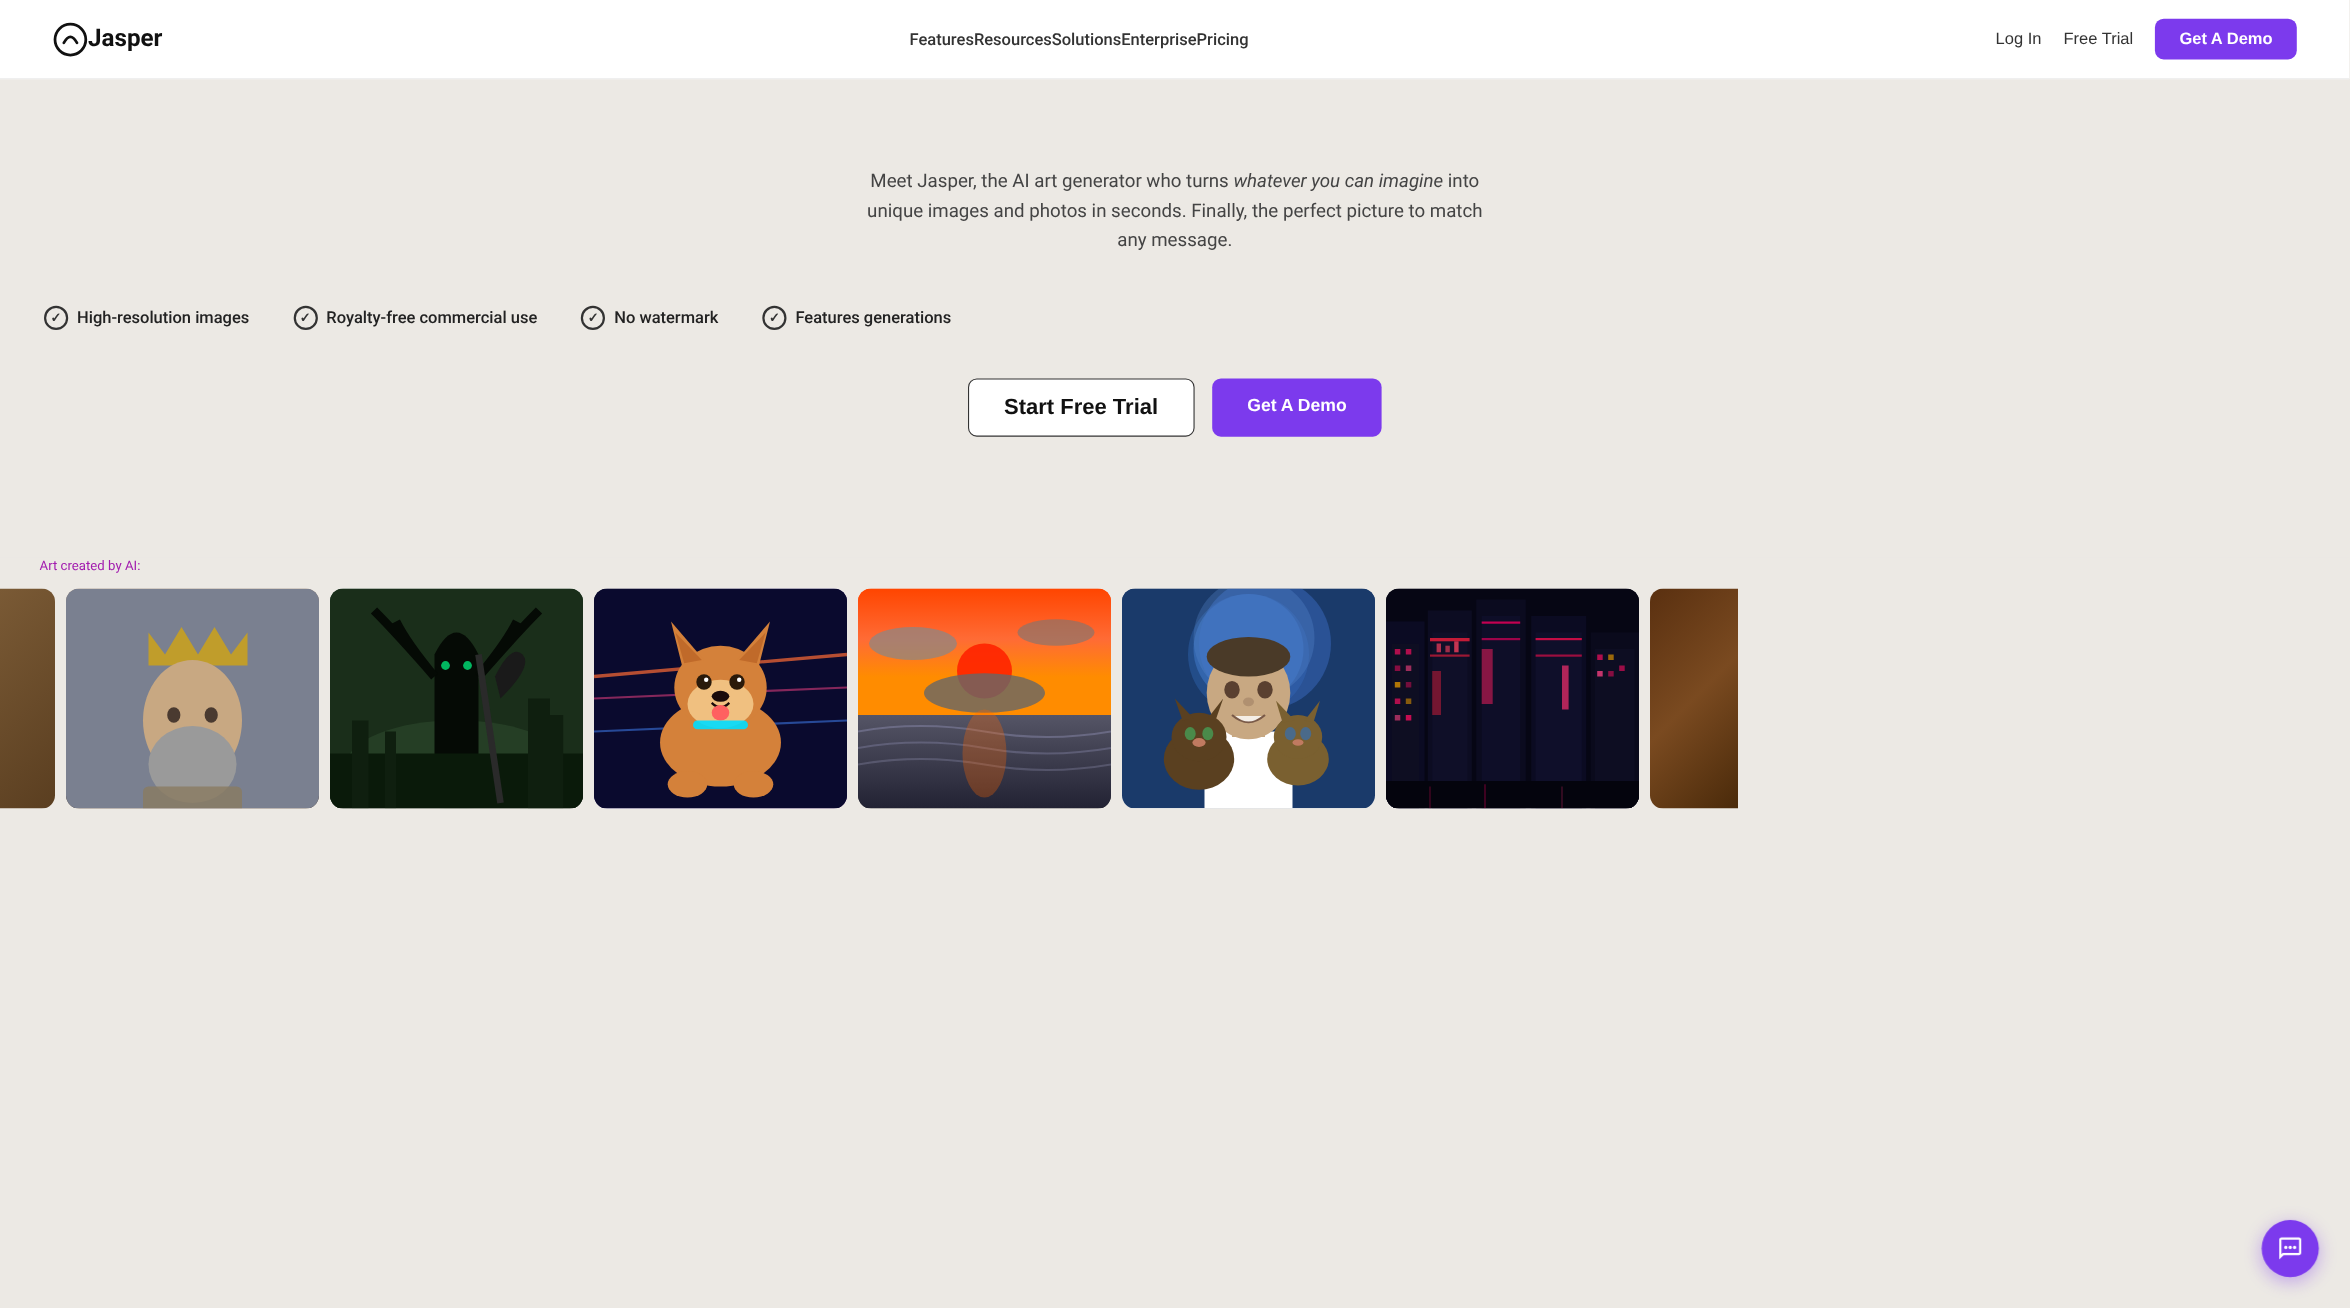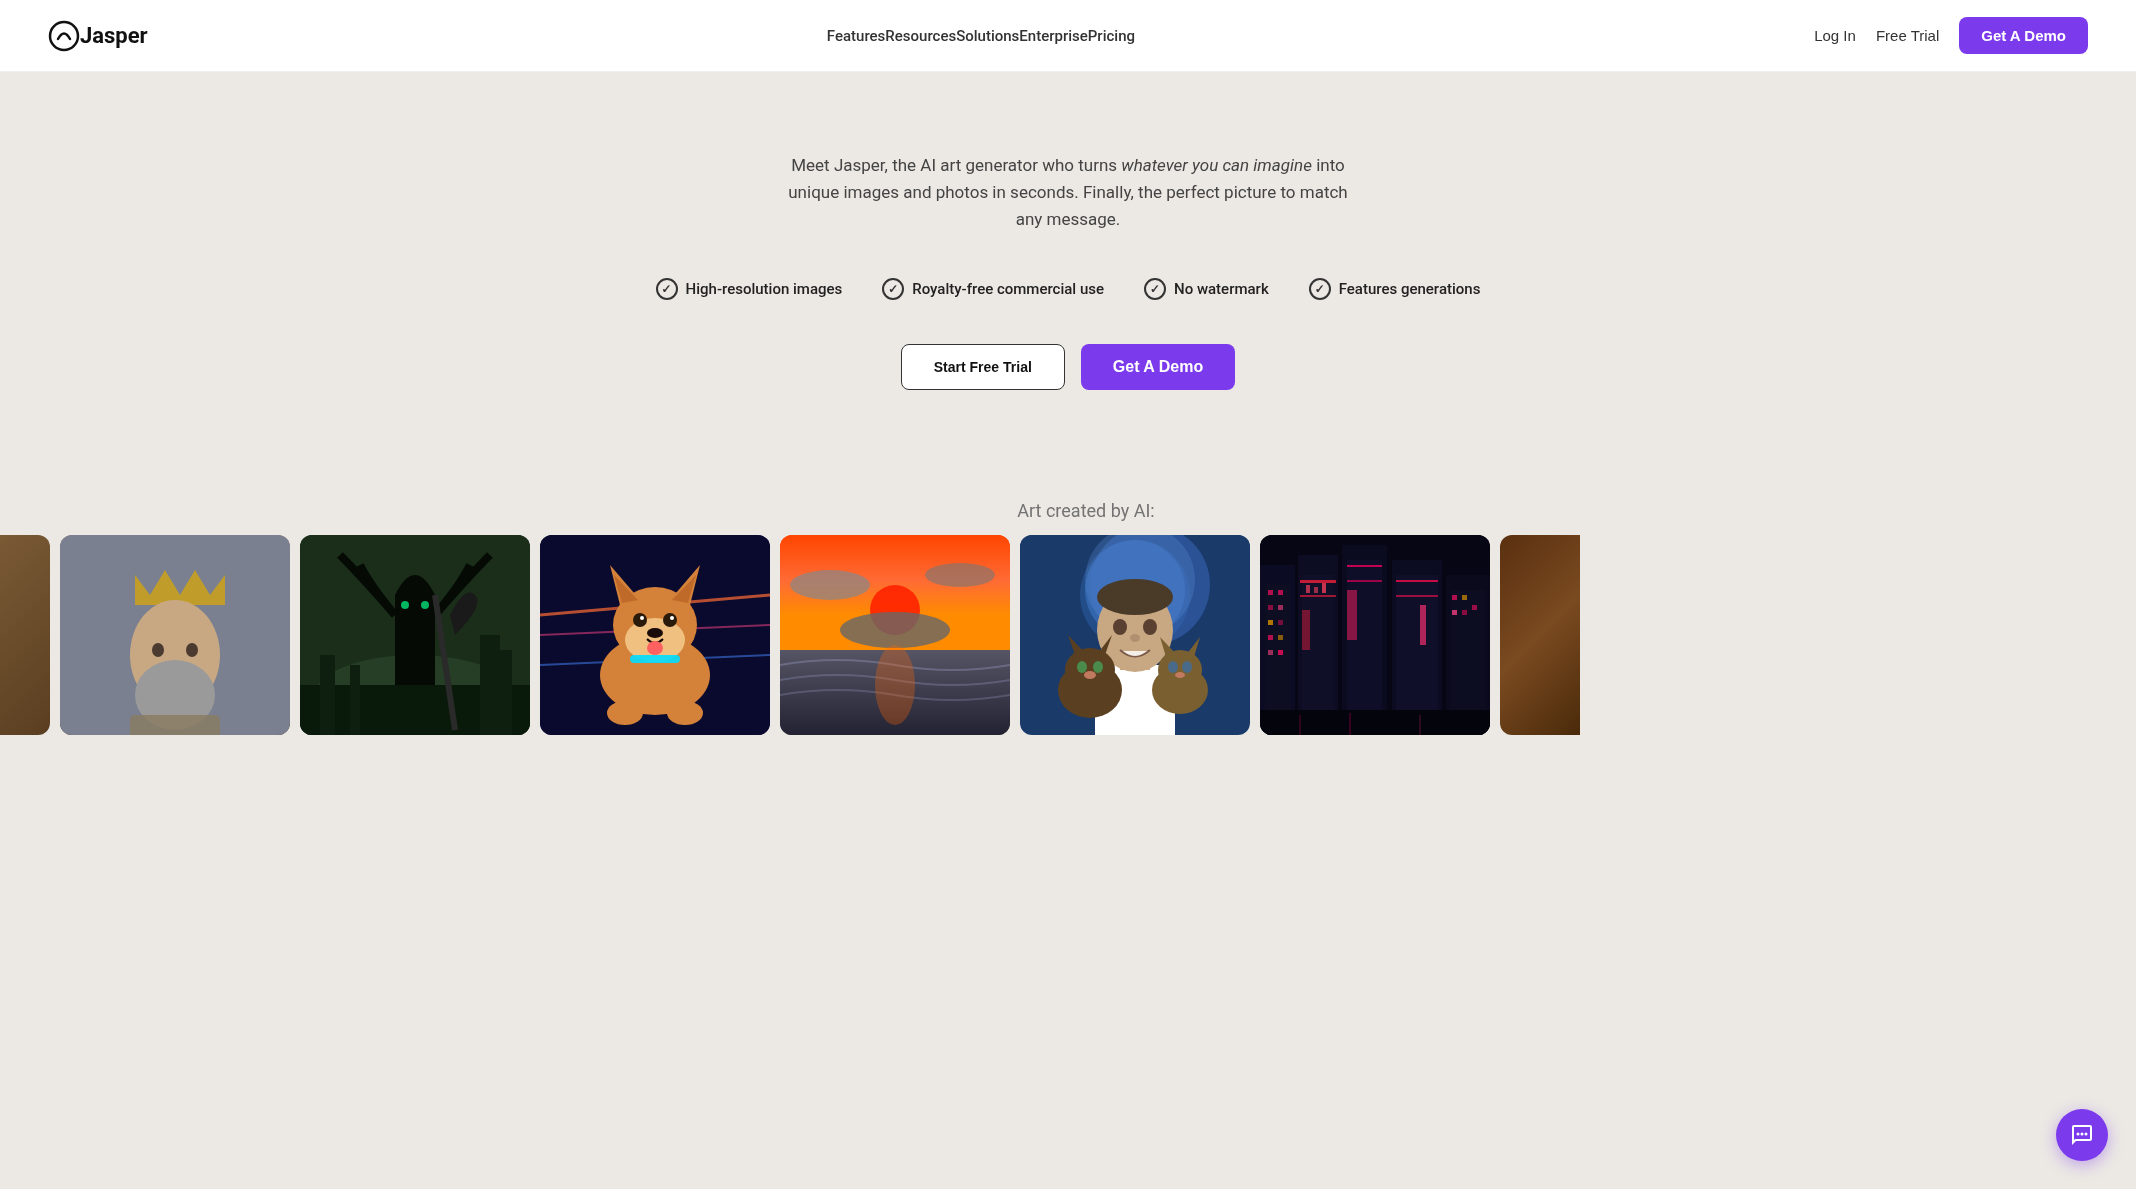--- a/index.html
+++ b/index.html
@@ -95,21 +95,21 @@
       color: #444;
       max-width: 560px;
       margin: 0 auto 44px;
       line-height: 1.6;
     }
     .hero-subtext em {
       font-style: italic;
     }
     .hero-features {
       display: flex;
-      justify-content: center;
+      justify-content: flex-start;
       gap: 40px;
       margin-bottom: 44px;
       flex-wrap: wrap;
     }
     .hero-feature {
       display: flex;
       align-items: center;
       gap: 8px;
       font-size: 15px;
       color: #222;
@@ -135,21 +135,21 @@
       display: flex;
       justify-content: center;
       gap: 16px;
       margin-bottom: 60px;
     }
     .btn-start-trial {
       background: #fff;
       border: 1.5px solid #333;
       border-radius: 8px;
       padding: 14px 32px;
-      font-size: 14px;
+      font-size: 20px;
       font-weight: 600;
       color: #111;
       cursor: pointer;
     }
     .btn-get-demo {
       background: #7c3aed;
       border: none;
       border-radius: 8px;
       padding: 14px 32px;
       font-size: 16px;
@@ -157,25 +157,24 @@
       color: #fff;
       cursor: pointer;
     }
 
     
     .gallery-section {
       background: #ece9e4;
       padding: 0 0 40px;
     }
     .gallery-label {
-      font-size: 18px;
-      color: #737373;
+      font-size: 12px;
+      color: #a21caf;
       margin-left: 36px;
       margin-bottom: 14px;
-      text-align: center;
     }
     .gallery-strip {
       display: flex;
       gap: 10px;
       overflow-x: hidden;
       padding-left: 0;
     }
     .gallery-item {
       flex-shrink: 0;
       width: 230px;

